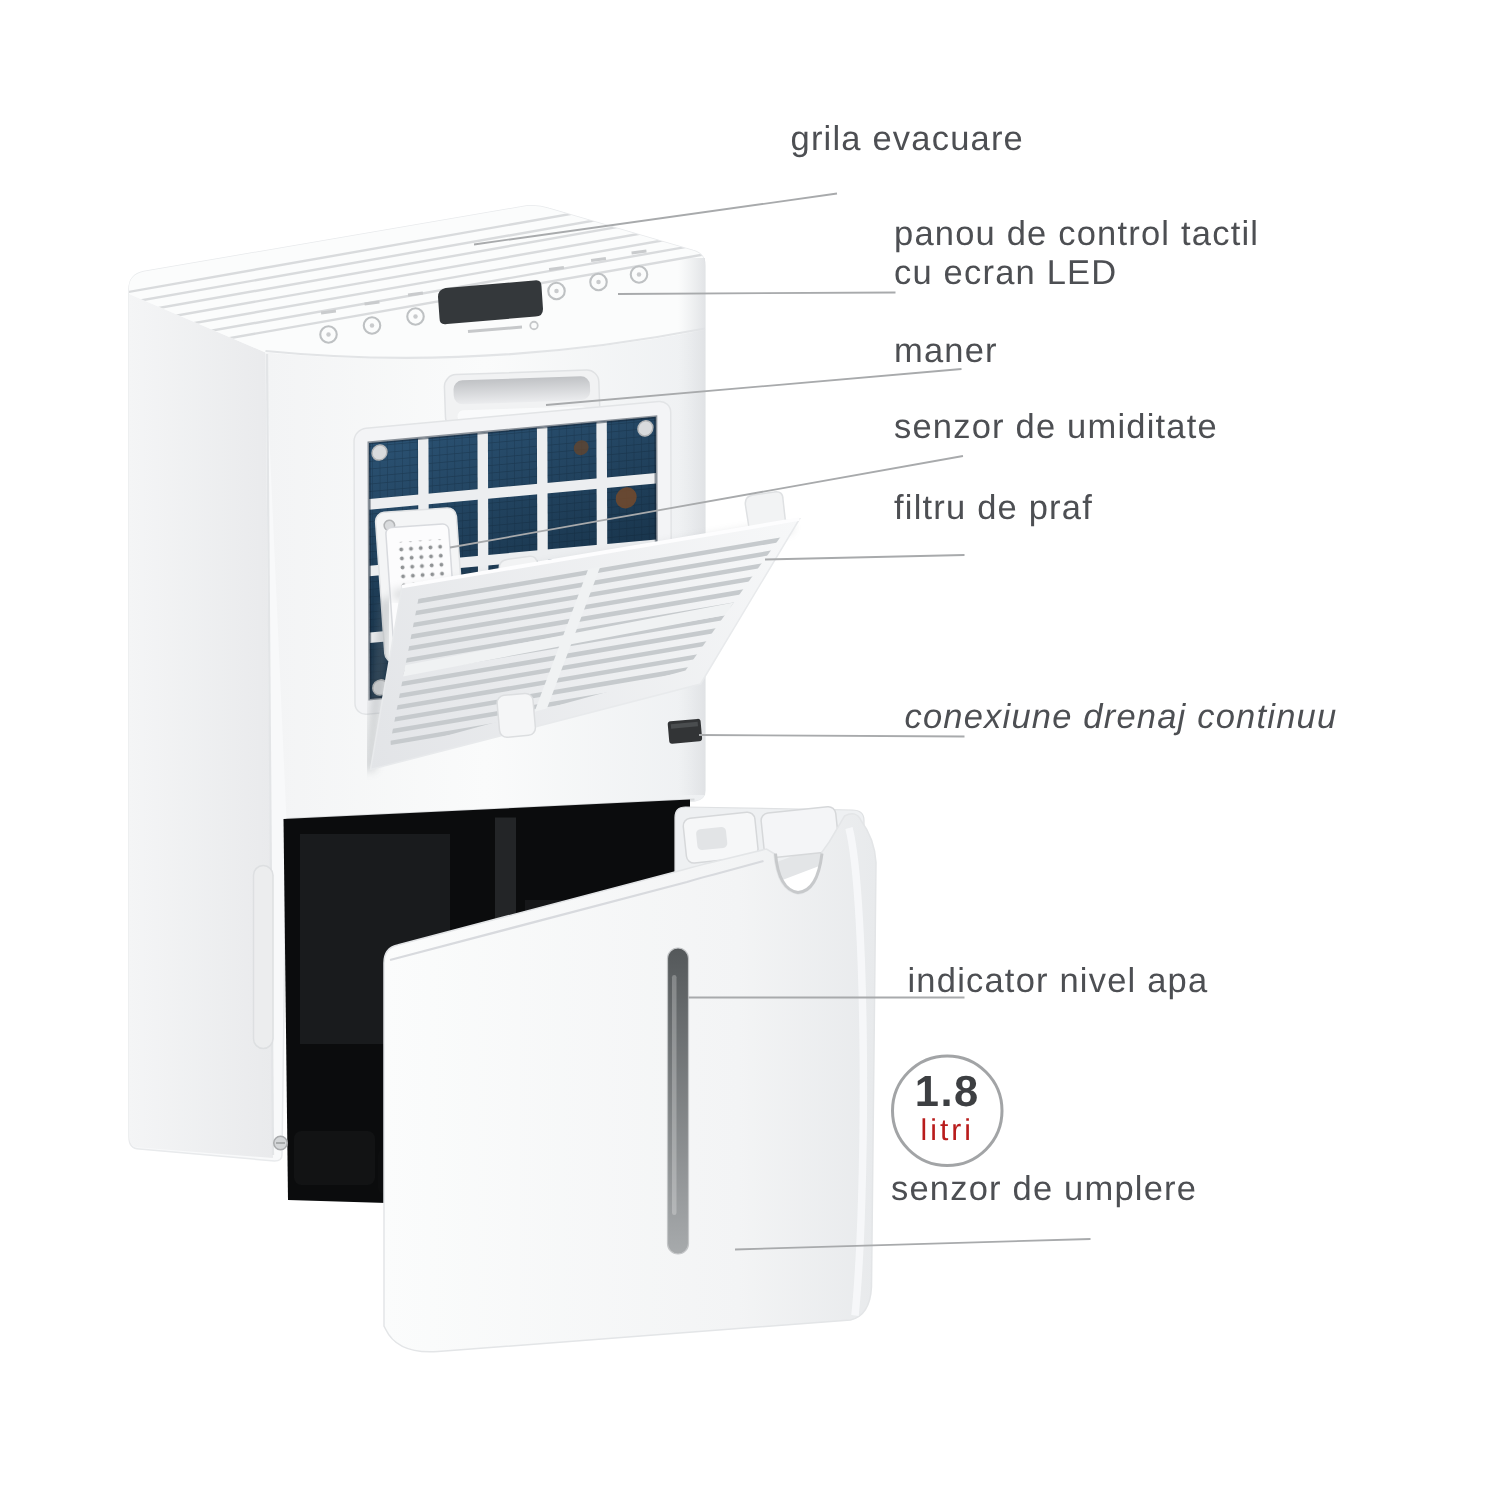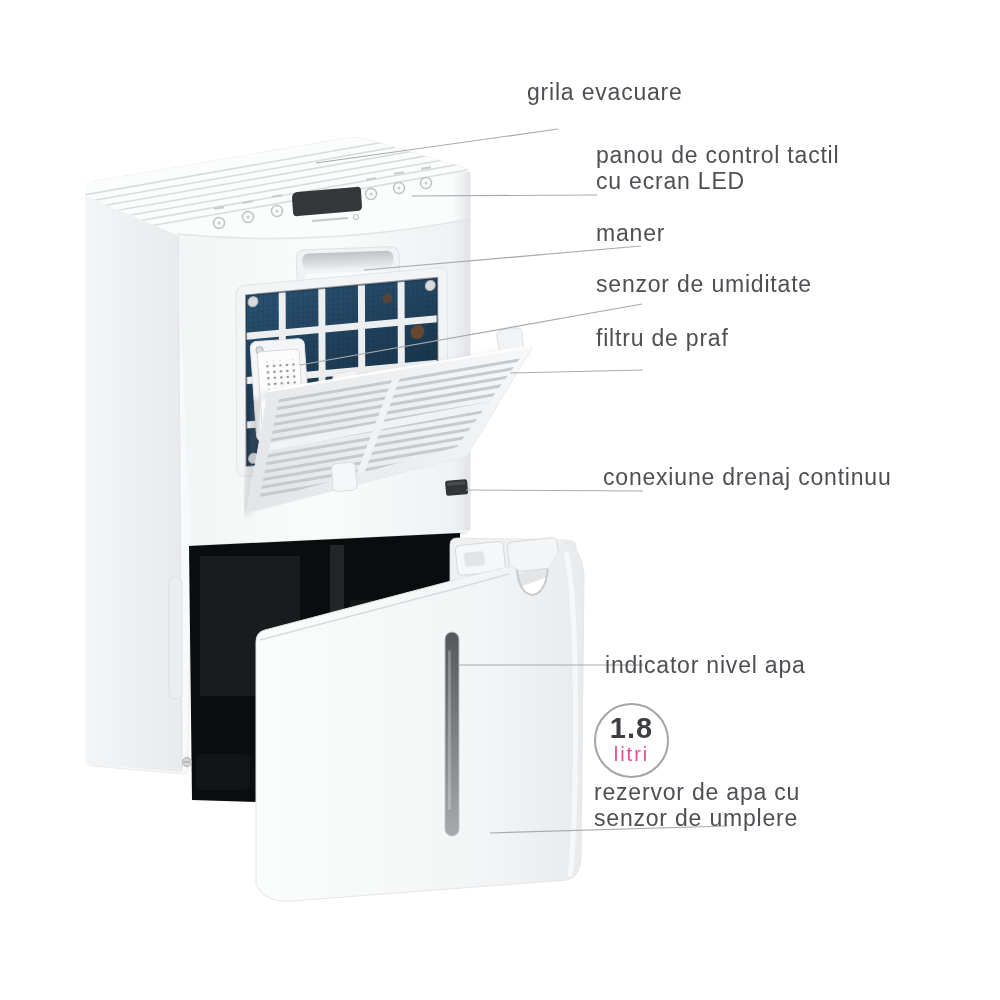--- a/index.html
+++ b/index.html
@@ -6,21 +6,21 @@
   body{width:1000px;height:1000px;position:relative;overflow:hidden;
        font-family:"Liberation Sans",sans-serif;}
   .stage{position:absolute;left:0;top:0;width:1000px;height:1000px;}
   .callout{position:absolute;color:#4d4f53;font-size:23px;line-height:26px;
            letter-spacing:0.8px;white-space:nowrap;}
   .badge{position:absolute;left:594px;top:703px;width:75px;height:75px;
          border:2px solid #a2a4a6;border-radius:50%;box-sizing:border-box;
          text-align:center;background:#fff;}
   .badge .val{display:block;margin-top:8px;font-size:29px;font-weight:bold;
               color:#3d3f42;line-height:30px;letter-spacing:1px;}
-  .badge .unit{display:block;font-size:20px;color:#ec4899;line-height:22px;
+  .badge .unit{display:block;font-size:20px;color:#b91c1c;line-height:22px;
                letter-spacing:2px;}
 </style>
 </head>
 <body>
 
 <svg class="stage" viewBox="0 0 1000 1000" aria-hidden="true">
   <defs>
     <linearGradient id="leftFaceG" x1="0" y1="0" x2="1" y2="0">
       <stop offset="0" stop-color="#f4f5f6"></stop>
         <stop offset="1" stop-color="#e9eaec"></stop>
@@ -271,29 +271,28 @@
 </div>
 
 <div class="callout" style="left:596px;top:271px;text-align:right;">
   <div>senzor de umiditate</div>
 </div>
 
 <div class="callout" style="left:596px;top:325px;">
   <div>filtru de praf</div>
 </div>
 
-<div class="callout" style="left:603px;top:464px;">
+<div class="callout" style="left:603px;top:464px;font-style:italic;">
   <div>conexiune drenaj continuu</div>
 </div>
 
-<div class="callout" style="left:605px;top:640px;margin-top:12px;">
+<div class="callout" style="left:605px;top:640px;">
   <div>indicator nivel apa</div>
 </div>
 
 <div class="badge">
   <span class="val">1.8</span>
   <span class="unit">litri</span>
 </div>
 
 <div class="callout" style="left:594px;top:779px;">
-  <div>rezervor de apa cu</div>
   <div>senzor de umplere</div>
 </div>
 
 </body></html>

